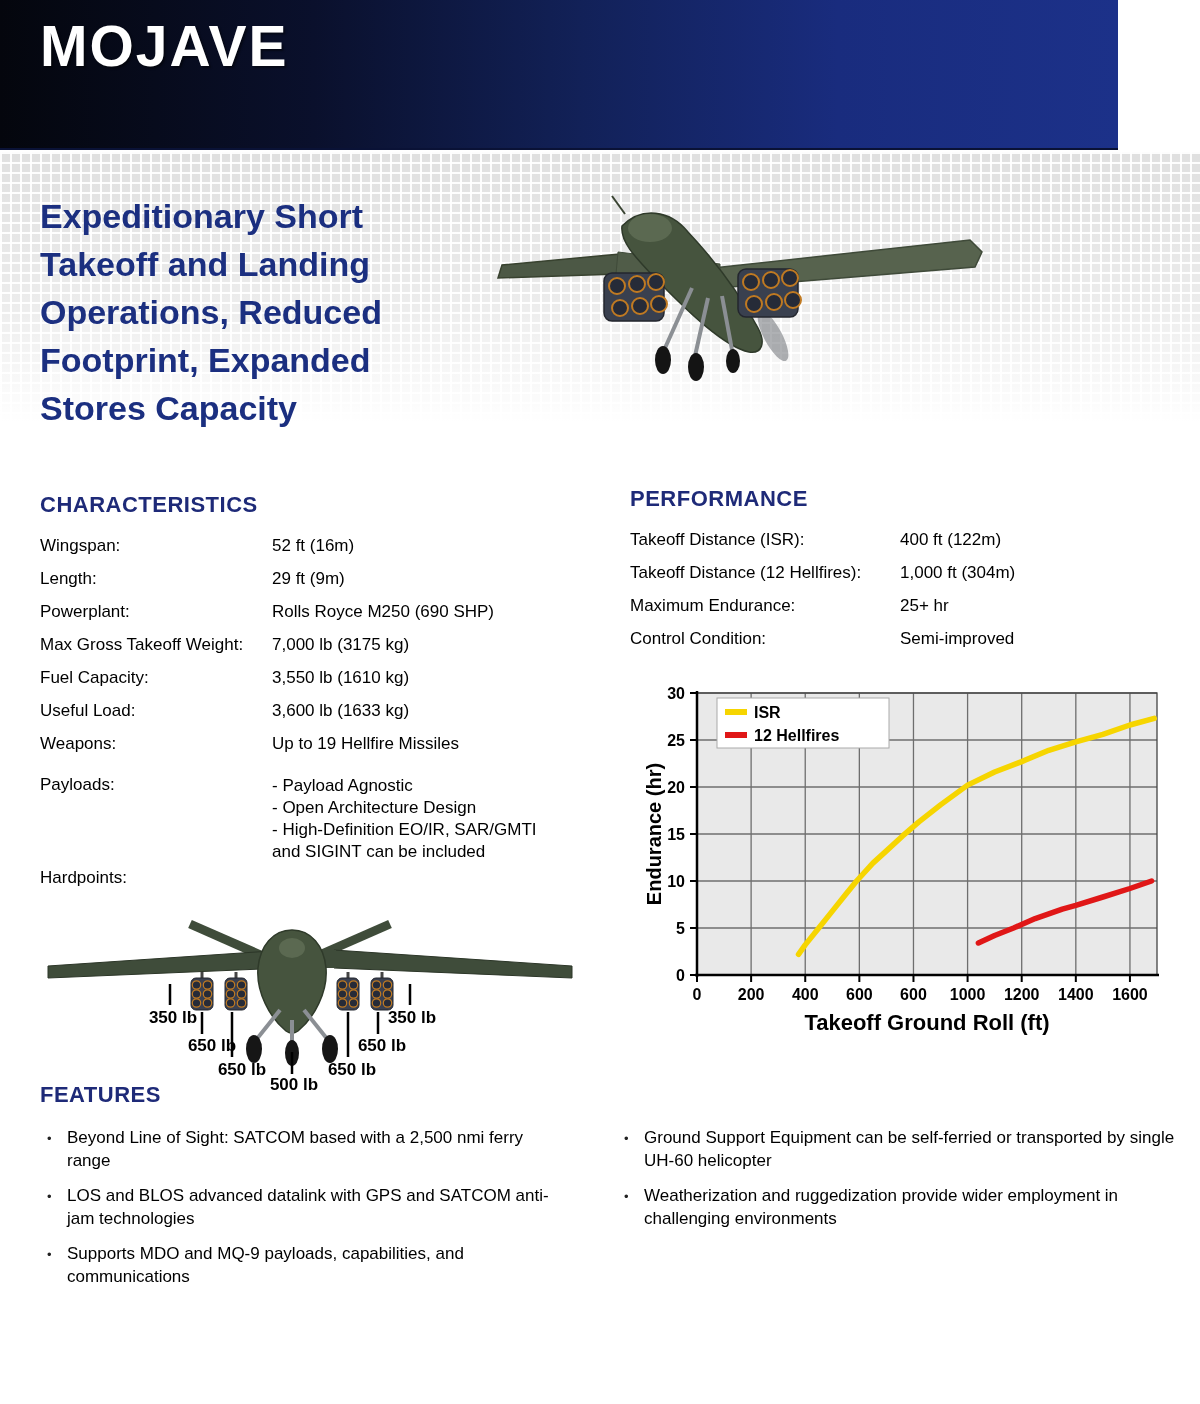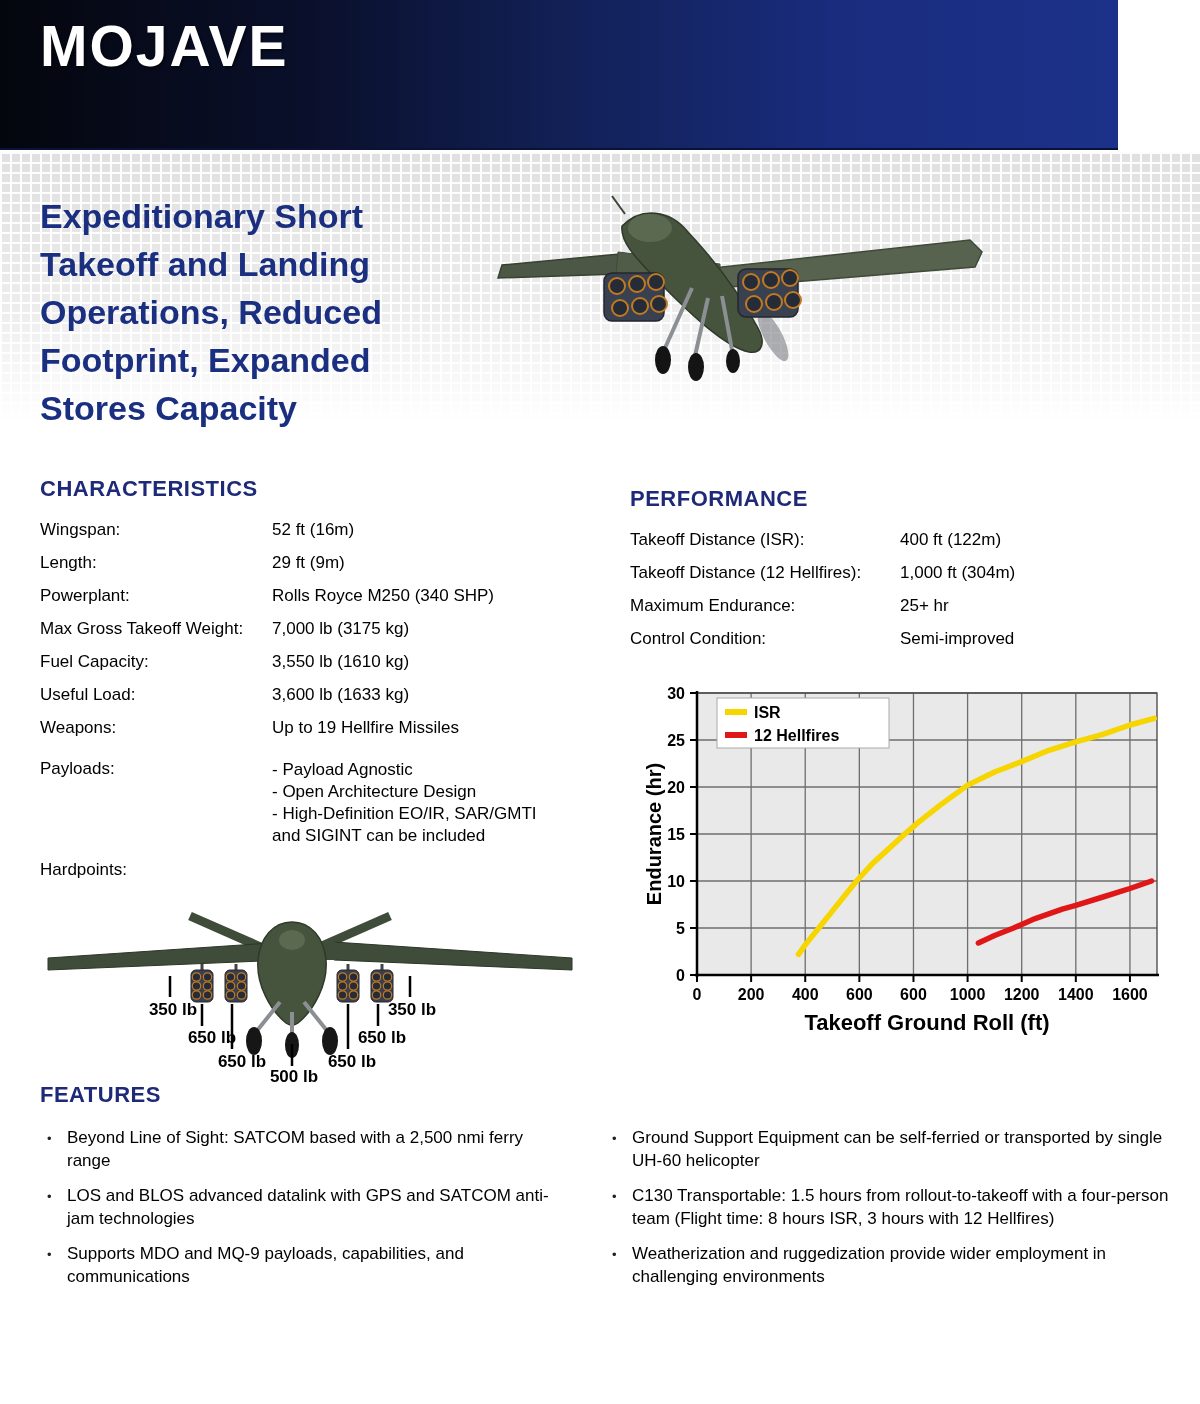--- a/index.html
+++ b/index.html
@@ -46,43 +46,43 @@
   .tagline {
     position:absolute; left:40px; top:192px; width:450px;
     font-size:34px; line-height:48px; font-weight:bold;
     color:#1b2f80;
   }
 
   
   .hero-aircraft { position:absolute; left:470px; top:168px; }
 
   
-  .col-left  { position:absolute; left:40px;  top:476px; width:565px; }
+  .col-left  { position:absolute; left:40px;  top:492px; width:565px; }
   .col-right { position:absolute; left:630px; top:486px; width:560px; }
 
   .sec-h {
     font-size:22px; font-weight:bold; letter-spacing:.5px;
     color:#1e2a78; margin-bottom:18px;
   }
 
   .spec-row { display:flex; min-height:33px; font-size:17px; align-items:flex-start; }
   .spec-row .spec-label { width:232px; flex:none; }
   .spec-row .spec-value { flex:1; }
   .spec-row .spec-value div { line-height:22px; }
   .col-right .spec-row .spec-label { width:270px; }
   .spec-row.multiline { margin-top:8px;justify-content:flex-end; }
 
-  .hardpoints-label { font-size:17px; margin-top:13px; }
+  .hardpoints-label { font-size:17px; margin-top:5px; }
   .hardpoints-figure { margin-top:4px; }
 
   .chart-wrap { position:absolute; left:645px; top:672px; }
 
   
   .features { position:absolute; left:40px; top:1082px; width:1150px; }
-  .features-cols { display:flex; gap:40px; }
+  .features-cols { display:flex; gap:52px; }
   .features-col-left  { width:525px; flex:none; }
   .features-col-right { width:575px; flex:none; }
   .features ul { list-style:none; }
   .features li {
     position:relative; padding-left:27px; margin-bottom:12px;
     font-size:17px; line-height:23px;
   }
   .features li::before {
     content:"\2022"; position:absolute; left:7px; top:1px;
     font-size:13px; color:#222;
@@ -154,21 +154,21 @@
       <div class="spec-row">
         <div class="spec-label">Wingspan:</div>
         <div class="spec-value">52 ft (16m)</div>
       </div>
       <div class="spec-row">
         <div class="spec-label">Length:</div>
         <div class="spec-value">29 ft (9m)</div>
       </div>
       <div class="spec-row">
         <div class="spec-label">Powerplant:</div>
-        <div class="spec-value">Rolls Royce M250 (340 SHP)</div>
+        <div class="spec-value">Rolls Royce M250 (690 SHP)</div>
       </div>
       <div class="spec-row">
         <div class="spec-label">Max Gross Takeoff Weight:</div>
         <div class="spec-value">7,000 lb (3175 kg)</div>
       </div>
       <div class="spec-row">
         <div class="spec-label">Fuel Capacity:</div>
         <div class="spec-value">3,550 lb (1610 kg)</div>
       </div>
       <div class="spec-row">
@@ -355,18 +355,17 @@
     <div class="features-col-left">
       <ul id="features-left">
           <li>Beyond Line of Sight: SATCOM based with a 2,500 nmi ferry range</li>
           <li>LOS and BLOS advanced datalink with GPS and SATCOM anti-jam technologies</li>
           <li>Supports MDO and MQ-9 payloads, capabilities, and communications</li>
         </ul>
     </div>
     <div class="features-col-right">
       <ul id="features-right">
           <li>Ground Support Equipment can be self-ferried or transported by single UH-60 helicopter</li>
-          <li>C130 Transportable: 1.5 hours from rollout-to-takeoff with a four-person team (Flight time: 8 hours ISR, 3 hours with 12 Hellfires)</li>
           <li>Weatherization and ruggedization provide wider employment in challenging environments</li>
         </ul>
     </div>
   </div>
 </div>
 
 </body></html>

